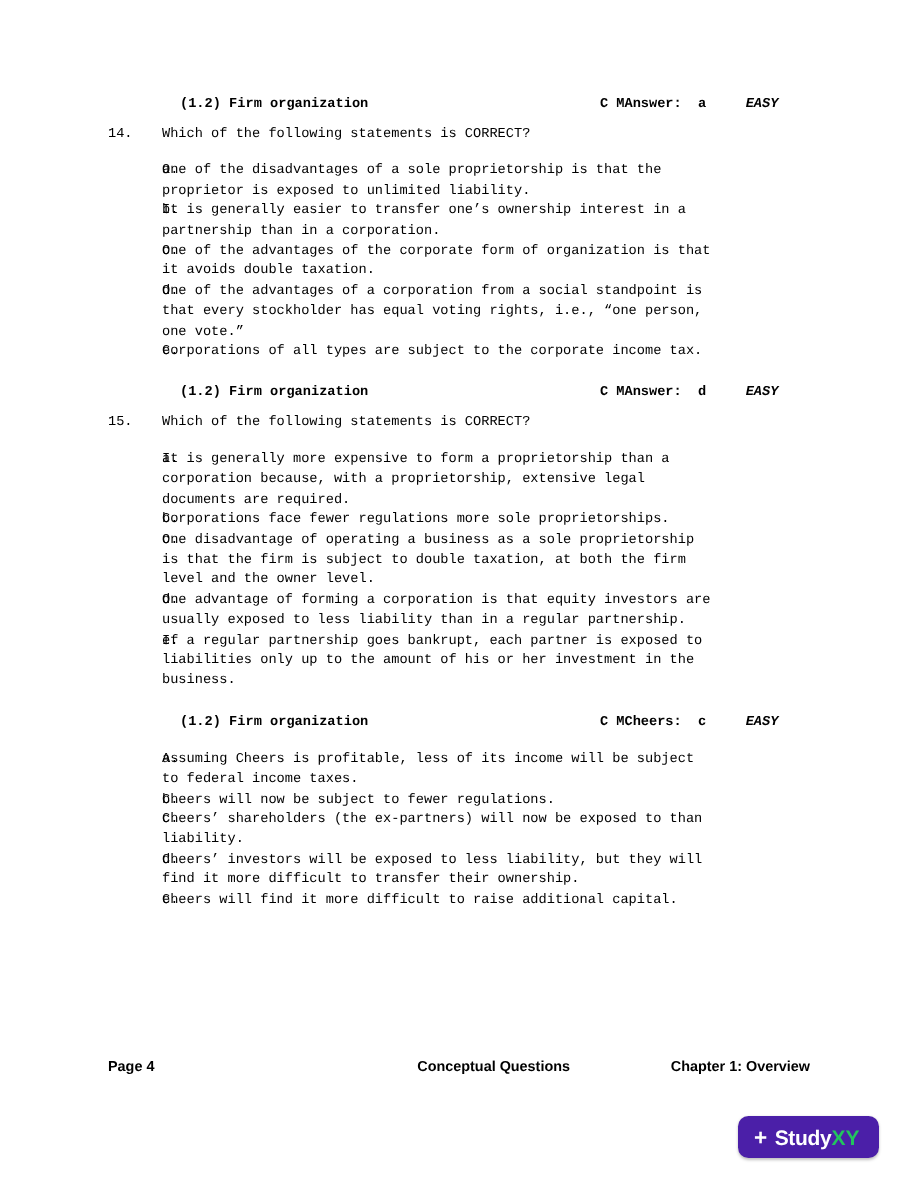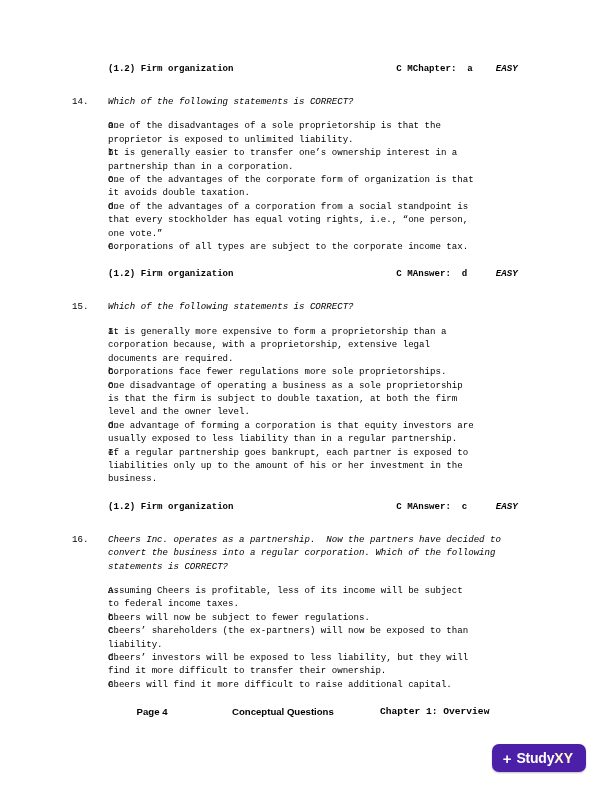--- a/index.html
+++ b/index.html
@@ -30,52 +30,51 @@
   .q-block {
     margin-bottom: 14px;
   }
   .header-line {
     display: flex;
     font-family: "Liberation Mono", monospace;
     font-size: 9.1px;
     font-weight: bold;
     line-height: 14px;
     letter-spacing: 0px;
-    margin-left: 36px;
+    margin-left: 48px;
     white-space: pre;
   }
   .hdr-topic {
     width: 200px;
   }
   .hdr-cm {
     width: 130px;
     text-align: right;
   }
   .hdr-answer {
     width: 90px;
   }
   .hdr-diff {
     width: 50px;
     font-style: italic;
   }
   .stem {
     display: flex;
     font-size: 9.1px;
     line-height: 13.4px;
-    margin-top: 19px;
+    margin-top: 6px;
   }
   .stem-num {
     width: 36px;
     flex: 0 0 36px;
     white-space: pre;
   }
   .stem-text {
     flex: 1 1 auto;
     white-space: pre-wrap;
-    font-style: italic;
   }
   .choices {
     margin-top: 11px;
   }
   .choice {
     display: flex;
     font-size: 9.1px;
     line-height: 13.4px;
     margin-bottom: 0px;
   }
@@ -97,30 +96,29 @@
     right: 72px;
     top: 706px;
     display: flex;
     font-family: "Liberation Sans", sans-serif;
     font-size: 9.6px;
     font-weight: bold;
     color: #000;
   }
   .footer-left {
     flex: 0 0 160px;
-    text-align: center;
+    text-align: left;
   }
   .footer-center {
     flex: 1 1 auto;
-    text-align: left;
+    text-align: right;
   }
   .footer-right {
     flex: 0 0 160px;
-    text-align: left;
-    font-family: Liberation Mono, monospace;
+    text-align: right;
   }
   .watermark {
     position: absolute;
     right: 26px;
     bottom: 20px;
     background: #4b1fa8;
     color: #ffffff;
     border-radius: 7px;
     padding: 6px 13px 6px 11px;
     font-family: "Liberation Sans", sans-serif;
@@ -135,35 +133,35 @@
     font-size: 15px;
     font-weight: bold;
     line-height: 1;
     color: #ffffff;
   }
   .watermark .brand-study {
     letter-spacing: -0.2px;
     margin-top: 24px;
   }
   .watermark .brand-xy {
-    color: #fef9c3;
+    color: #22c55e;
   }
 </style>
 </head>
 <body>
 
 <div class="page">
 
   <div class="content">
 
     <div class="q-block">
       <div class="header-line">
         <span class="hdr-topic">(1.2) Firm organization</span>
         <span class="hdr-cm">C M</span>
-        <span class="hdr-answer">Chapter:  a</span>
+        <span class="hdr-answer">Answer:  a</span>
         <span class="hdr-diff">EASY</span>
       </div>
       <div class="stem">
         <span class="stem-num">14.</span>
         <span class="stem-text">Which of the following statements is CORRECT?</span>
       </div>
       <div class="choices">
         <div class="choice">
           <span class="choice-letter">a.</span>
           <span class="choice-text">One of the disadvantages of a sole proprietorship is that the
@@ -231,28 +229,22 @@
 liabilities only up to the amount of his or her investment in the
 business.</span>
         </div>
       </div>
     </div>
 
     <div class="q-block">
       <div class="header-line">
         <span class="hdr-topic">(1.2) Firm organization</span>
         <span class="hdr-cm">C M</span>
-        <span class="hdr-answer">Answer:  c</span>
+        <span class="hdr-answer">Cheers:  c</span>
         <span class="hdr-diff">EASY</span>
-      </div>
-      <div class="stem">
-        <span class="stem-num">16.</span>
-        <span class="stem-text">Cheers Inc. operates as a partnership.  Now the partners have decided to
-convert the business into a regular corporation. Which of the following
-statements is CORRECT?</span>
       </div>
       <div class="choices">
         <div class="choice">
           <span class="choice-letter">a.</span>
           <span class="choice-text">Assuming Cheers is profitable, less of its income will be subject
 to federal income taxes.</span>
         </div>
         <div class="choice">
           <span class="choice-letter">b.</span>
           <span class="choice-text">Cheers will now be subject to fewer regulations.</span>

